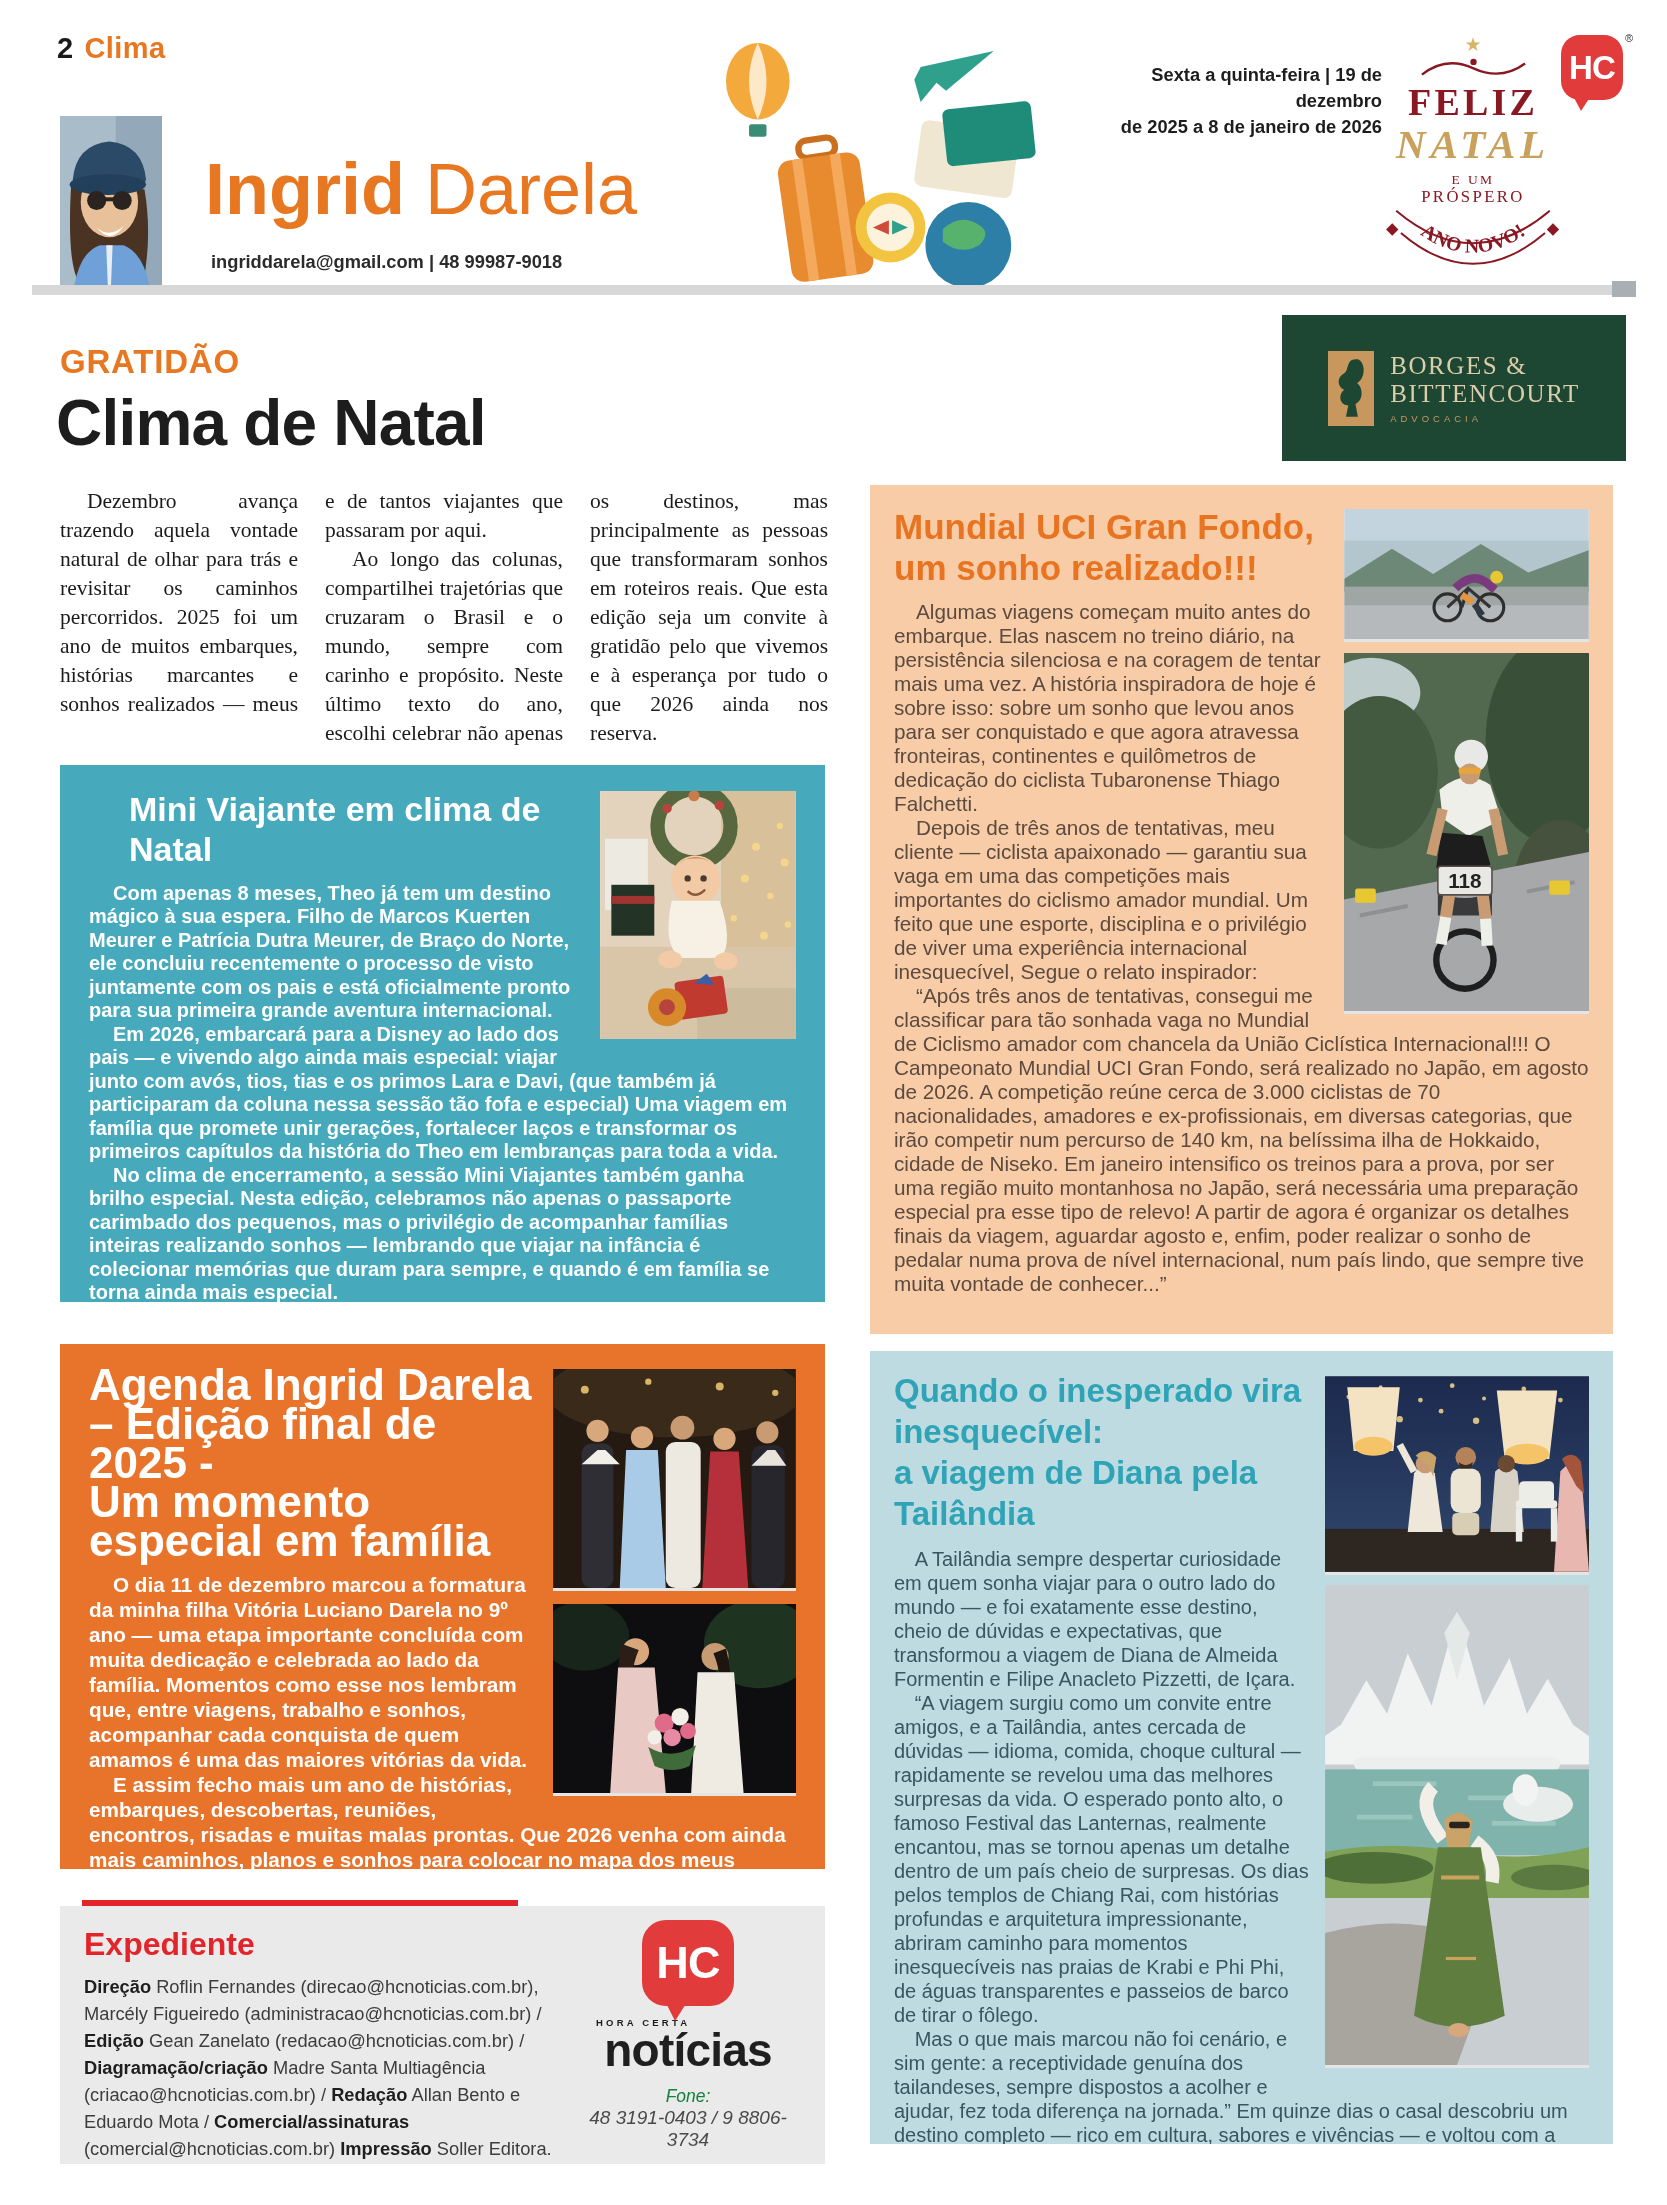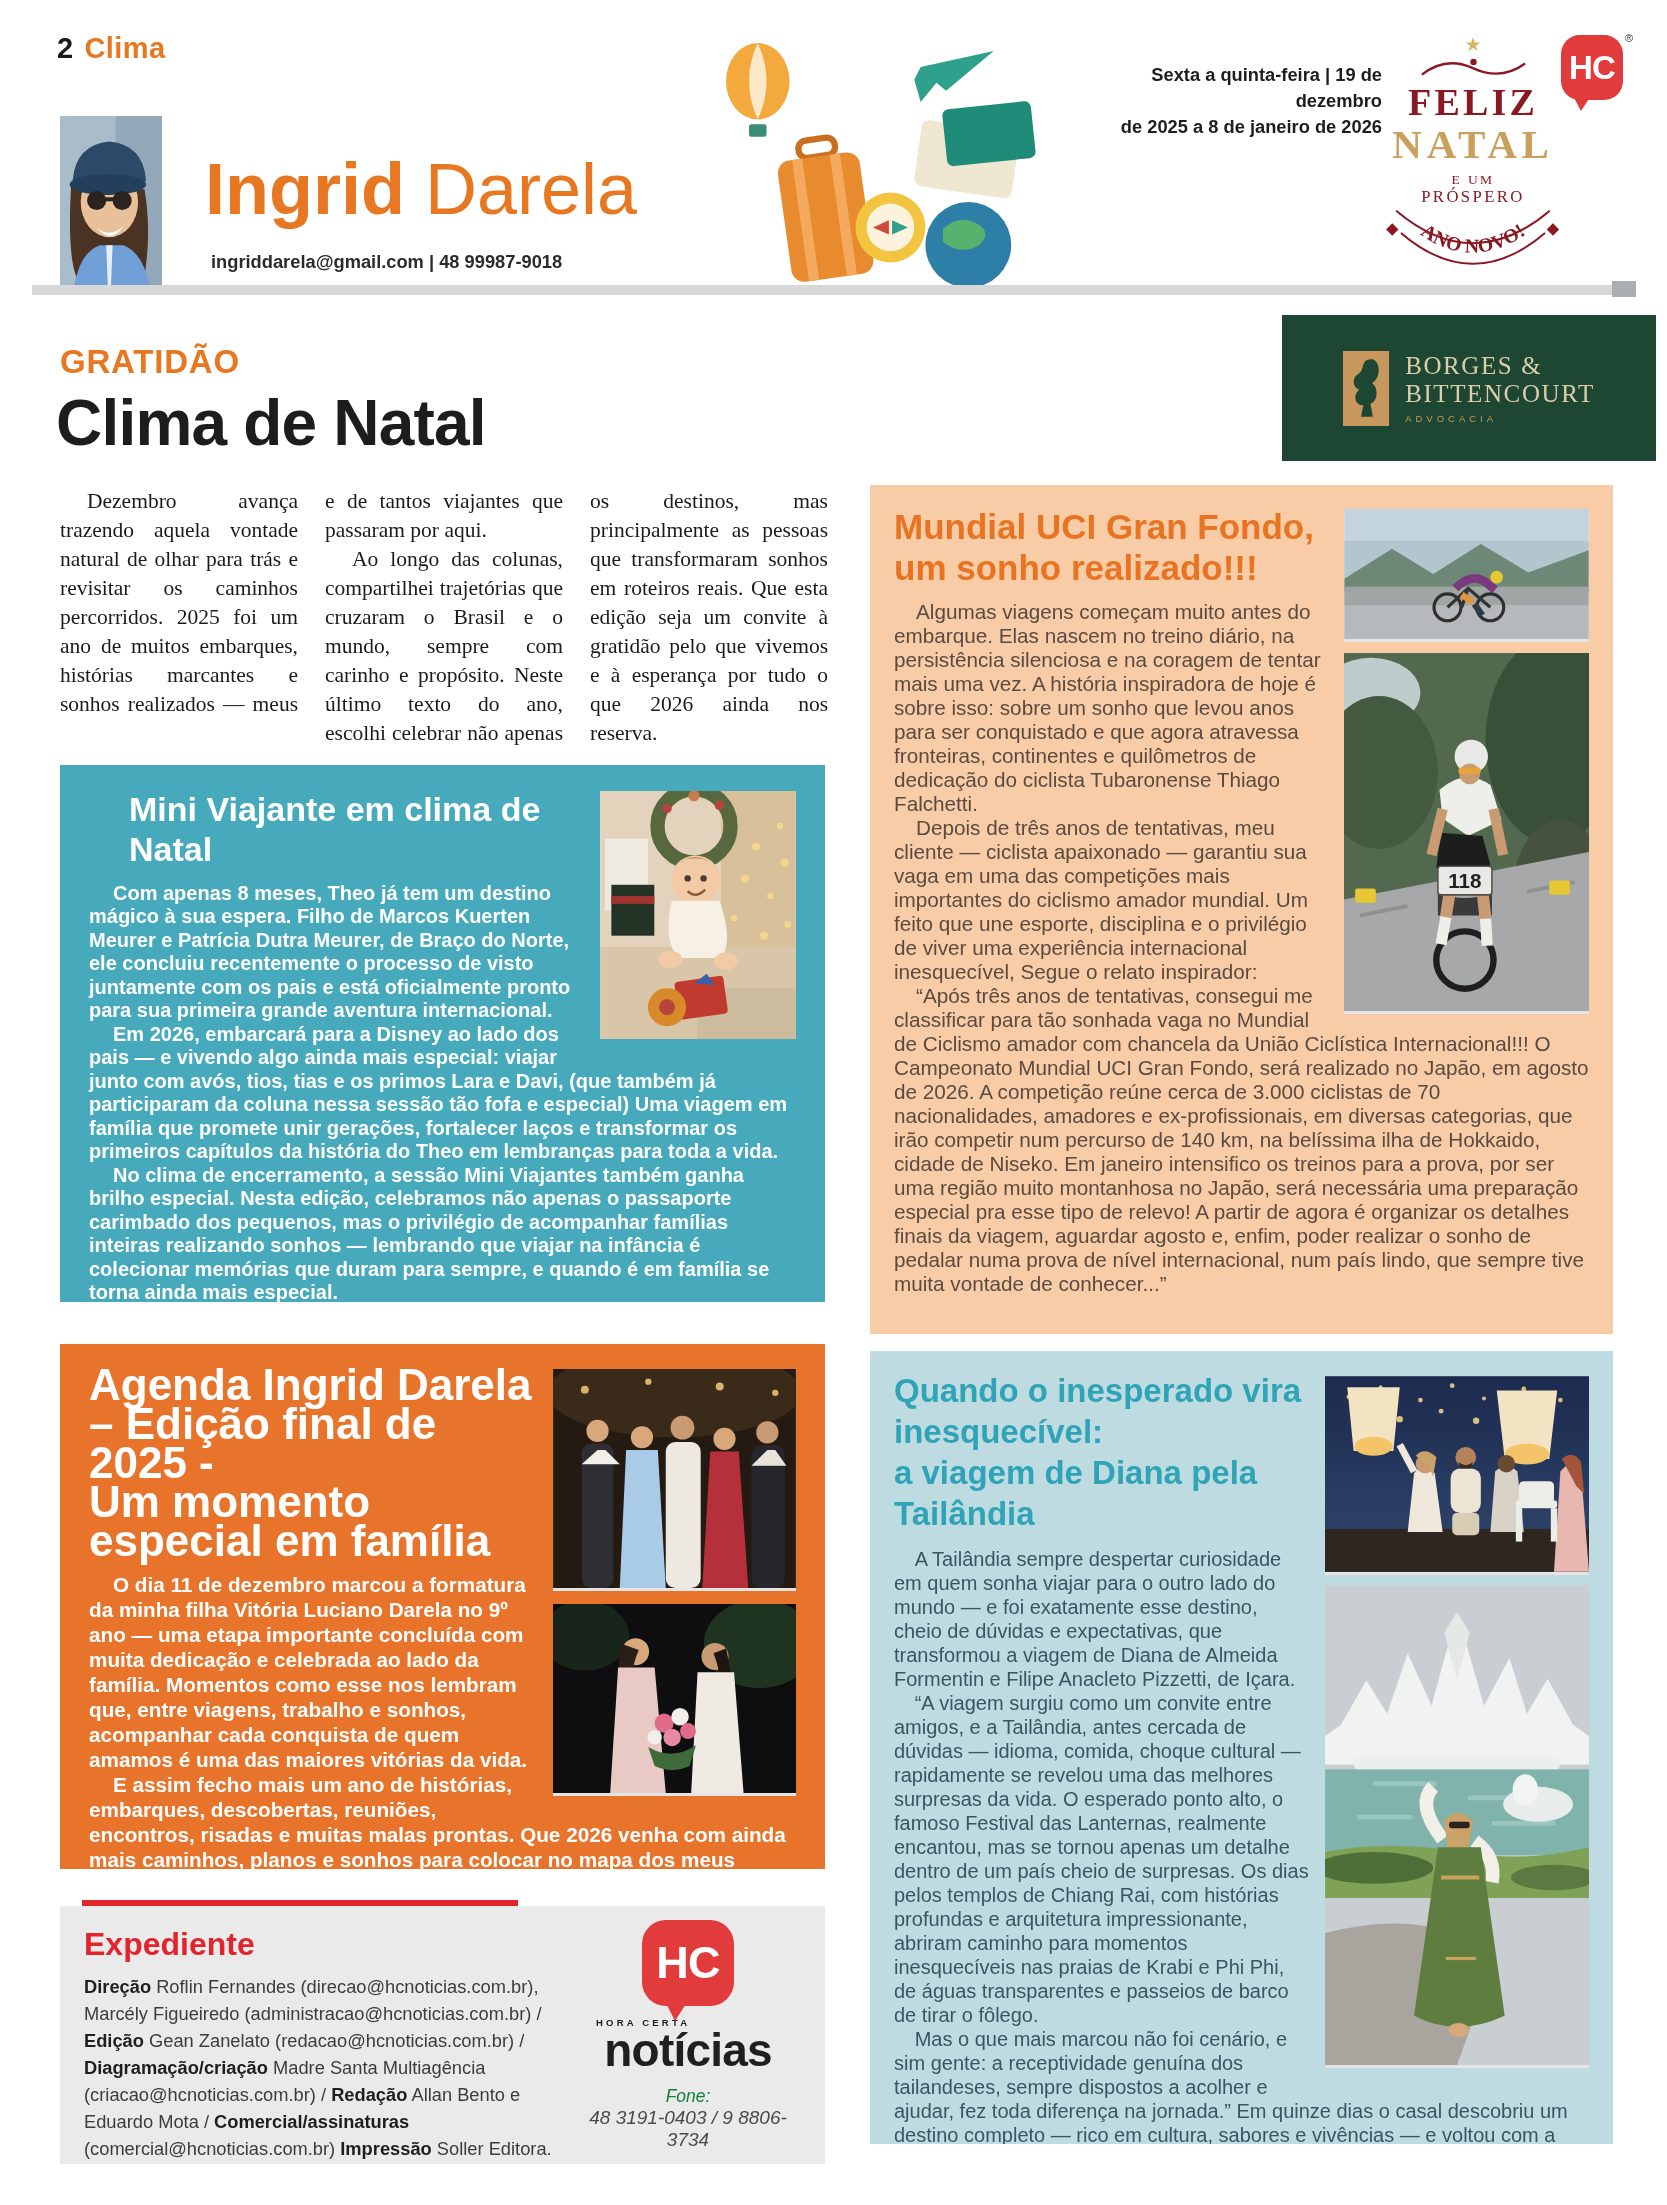--- a/index.html
+++ b/index.html
@@ -17,21 +17,21 @@
   .col-contact{left:211px;top:251px;font-size:18.3px;font-weight:700;color:#2b2b2b;}
   .illus{left:682px;top:32px;width:374px;height:259px;}
   .date-block{left:1081px;top:62px;width:301px;text-align:right;font-size:18.3px;font-weight:700;
               line-height:26px;color:#1d1d1d;}
   .holiday{left:1385px;top:35px;width:176px;text-align:center;line-height:1;}
   .holiday .star{color:#D8B468;font-size:19px;display:block;}
   .holiday .swirl{display:block;margin:0 auto;}
   .holiday .feliz{display:block;font-family:"Liberation Serif",serif;font-weight:700;font-size:38px;
                   color:#8A1822;letter-spacing:3.2px;margin-top:1.6px;}
   .holiday .natal{display:block;font-family:"Liberation Serif",serif;font-weight:700;font-size:41px;
-                  color:#C9A15C;letter-spacing:4.8px;margin-top:3.2px;}
+                  color:#C9A15C;letter-spacing:4.8px;margin-top:3.2px;font-style:italic;}
   .holiday .eum{display:block;font-family:"Liberation Serif",serif;font-size:13.5px;color:#8A1822;
                 letter-spacing:2.4px;margin-top:8px;}
   .holiday .prospero{display:block;font-family:"Liberation Serif",serif;font-size:16.7px;color:#8A1822;
                 letter-spacing:2.4px;margin-top:3.2px;}
   .hc-top{left:1561px;top:35px;width:62px;height:65px;background:#E23B3B;border-radius:19px;
           display:flex;align-items:center;justify-content:center;}
   .hc-top:after{content:"";position:absolute;left:11px;bottom:-11px;width:0;height:0;
           border-left:9.5px solid transparent;border-right:11px solid transparent;border-top:17.5px solid #E23B3B;}
   .hc-top .hc{color:#fff;font-size:33px;font-weight:800;letter-spacing:-0.8px;}
   .hc-reg{left:1625px;top:32px;font-size:11px;color:#333;}
@@ -69,21 +69,21 @@
   .hc-mid{position:relative;width:92px;height:86px;background:#E23B3B;border-radius:24px;margin:0 auto;
           display:flex;align-items:center;justify-content:center;}
   .hc-mid:after{content:"";position:absolute;left:22px;bottom:-14.3px;width:0;height:0;
           border-left:11px solid transparent;border-right:14.3px solid transparent;border-top:22px solid #E23B3B;}
   .hc-mid .hc{color:#fff;font-size:45px;font-weight:800;letter-spacing:-0.8px;}
   .hc-brand .top{display:block;margin-top:11px;font-size:9.5px;font-weight:700;letter-spacing:3.2px;color:#1d1d1d;text-align:left;padding-left:27px;}
   .hc-brand .word{display:block;font-size:46px;font-weight:700;letter-spacing:-0.8px;color:#1f1f1f;line-height:45px;}
   .hc-brand .fone-l{display:block;margin-top:12.7px;font-style:italic;font-size:17.5px;color:#15803d;}
   .hc-brand .fone{display:block;font-style:italic;font-size:19px;color:#4a4a4a;}
   
-  .ad{left:1282px;top:315px;width:374px;height:146px;background:#1D4733;display:flex;
+  .ad{left:1282px;top:315px;width:344px;height:146px;background:#1D4733;display:flex;
       align-items:center;justify-content:center;}
   .ad .glyph{width:46px;height:75px;background:#C8975E;margin-right:16px;display:flex;align-items:center;justify-content:center;}
   .ad .t1,.ad .t2{display:block;font-family:"Liberation Serif",serif;font-size:25px;letter-spacing:1.6px;
       color:#DCCDAA;line-height:28px;}
   .ad .t3{display:block;font-size:9.5px;letter-spacing:4px;color:#C8975E;margin-top:4.8px;}
   
   .mundial{left:870px;top:485px;width:743px;height:849px;background:#F8CCA7;color:#5B4A3F;padding:20.7px 24px;}
   .mundial h2{font-size:35px;line-height:41px;color:#E87422;}
   .mundial .float{float:right;width:245px;margin:3.2px 0 6.4px 17.5px;}
   .mundial .float .ph{margin-bottom:11px;}

